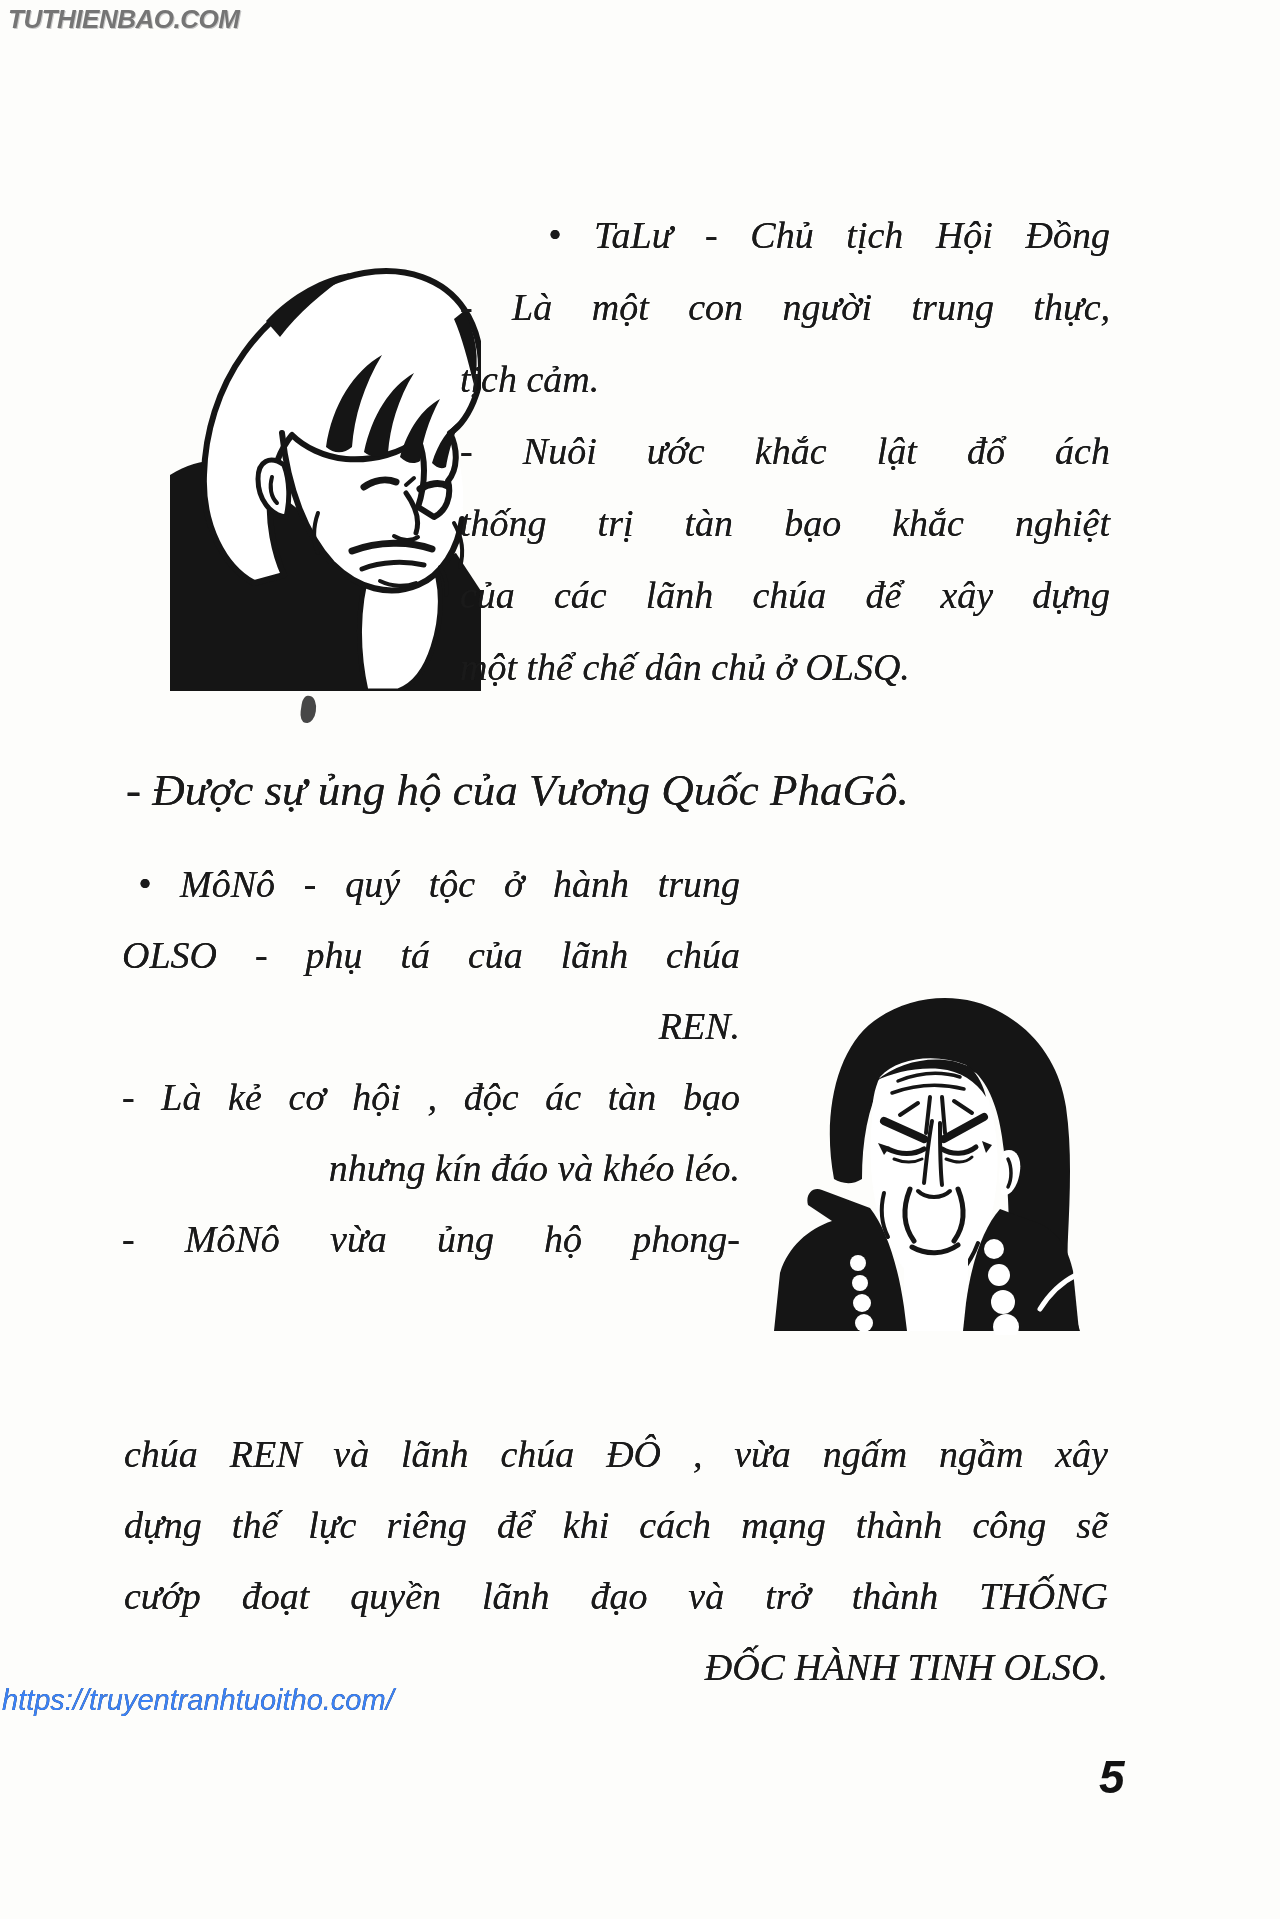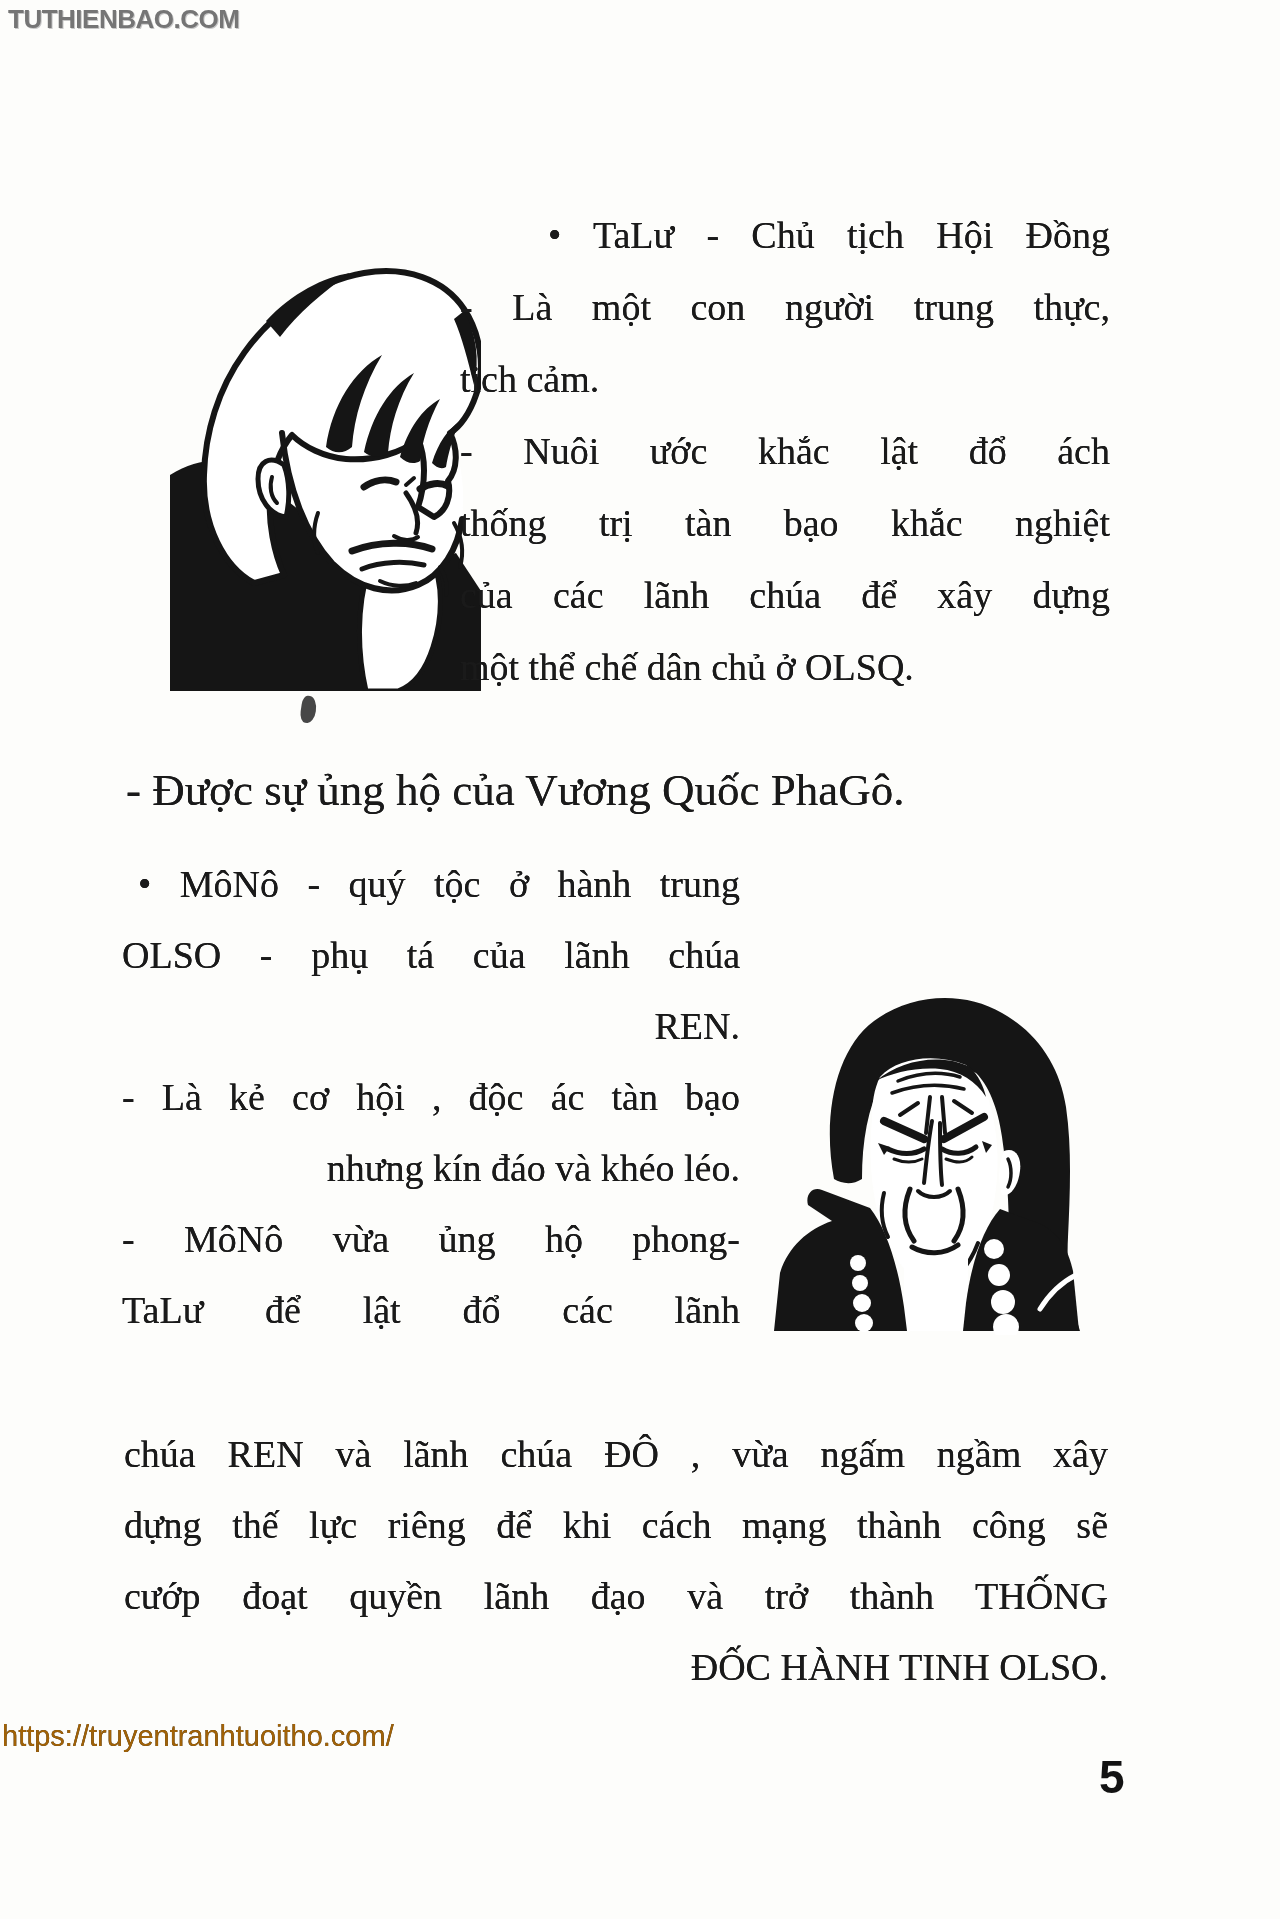--- a/index.html
+++ b/index.html
@@ -1,18 +1,18 @@
 <!DOCTYPE html>
 <html><head>
 <meta charset="utf-8">
 <style>
   html,body{margin:0;padding:0;background:#ffffff;}
   .page{
     position:relative;width:1280px;height:1919px;background:#fdfdfb;
-    font-family:"Liberation Serif","DejaVu Serif",serif;color:#1a1a1a;overflow:hidden;
+    font-family:"Liberation Serif","DejaVu Serif",serif;color:#1a1a1a;overflow:hidden;font-style:italic;
   }
   .abs{position:absolute;}
   .watermark{
     left:8px;top:4px;
     font-family:"Liberation Sans","DejaVu Sans",sans-serif;
     font-weight:bold;font-size:26px;letter-spacing:-0.5px;
     color:#757575;text-shadow:1px 1px 0 #c8c8c8;
   }
   .block{font-size:38px;}
   .line{
@@ -20,23 +20,22 @@
     text-shadow:0 0 0.4px #1a1a1a;
   }
   .lh71 .line{line-height:71px;text-align:right;}
   .just{text-align:justify;text-align-last:justify;}
   .ind88{text-indent:88px;}
   .ind16{text-indent:16px;}
   .single{font-size:45px;line-height:72px;text-shadow:0 0 0.4px #1a1a1a;}
   .url{
     left:2px;top:1684px;
     font-family:"Liberation Sans","DejaVu Sans",sans-serif;
-    font-size:29px;color:#a16207;letter-spacing:0px;
+    font-size:29px;color:#3b82f6;letter-spacing:0px;
     text-shadow:0 0 0.5px #1c1c1c;
-    margin-top:36px;
   }
   .page-number{
     left:1099px;top:1750px;
     font-family:"Liberation Sans","DejaVu Sans",sans-serif;
     font-weight:bold;font-size:46px;color:#121212;
   }
   .smudge{
     left:301px;top:696px;width:15px;height:27px;background:#272727;
     border-radius:40% 60% 55% 45%;transform:rotate(8deg);opacity:.85;
   }
@@ -104,21 +103,20 @@
   <div class="abs single" style="left:126px;top:754px;width:1000px;">- Được sự ủng hộ của Vương Quốc PhaGô.</div>
   <div class="abs smudge"></div>
 
   <div class="abs block lh71" style="left:122px;top:849px;width:618px;">
     <div class="line just ind16">• MôNô - quý tộc ở hành trung</div>
     <div class="line just">OLSO - phụ tá của lãnh chúa</div>
     <div class="line">REN.</div>
     <div class="line just">- Là kẻ cơ hội , độc ác tàn bạo</div>
     <div class="line">nhưng kín đáo và khéo léo.</div>
     <div class="line just">- MôNô vừa ủng hộ phong-</div>
-    <div class="line just">TaLư để lật đổ các lãnh</div>
   </div>
 
   <div class="abs illo" style="left:772px;top:997px;width:325px;height:338px;">
     <svg viewBox="0 0 325 338" xmlns="http://www.w3.org/2000/svg">
       <g stroke="#151515" fill="none" stroke-linecap="round" stroke-linejoin="round">
 
         <path fill="#151515" stroke="none" d="M62,182 C50,118 64,52 102,24 C140,-4 192,-6 230,16 C266,36 288,70 294,110 C300,152 298,196 296,240 C294,276 300,308 308,334 L232,334 C238,276 240,208 230,140 C226,110 216,88 204,76 C170,58 132,62 110,84 C96,110 90,144 90,182 C81,188 70,187 62,182 Z"></path>
 
         <path fill="#ffffff" stroke="none" d="M100,122 C96,162 100,204 112,236 C124,266 142,288 162,296 C184,290 202,268 214,238 C224,208 228,172 224,138 C220,104 210,80 194,68 C164,56 126,60 108,80 C102,92 100,106 100,122 Z"></path>
 

